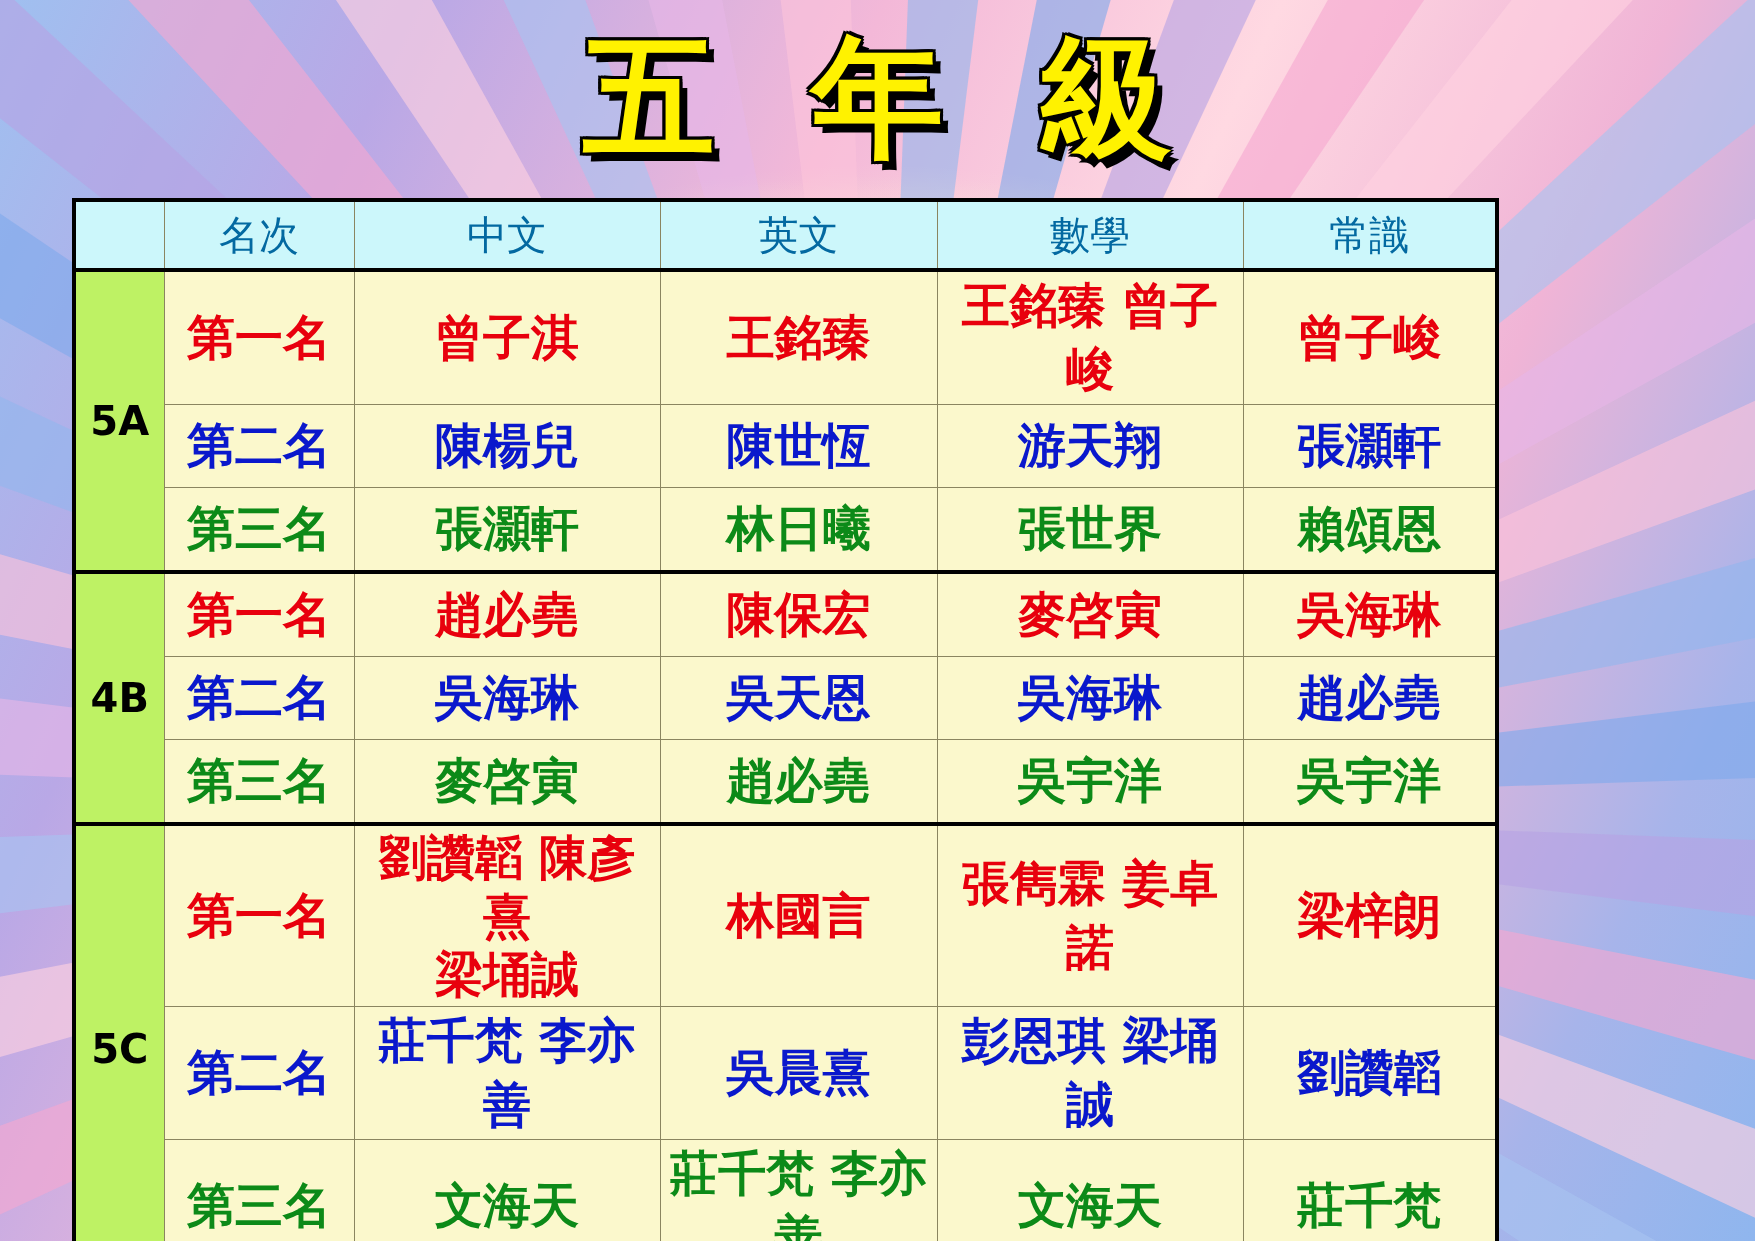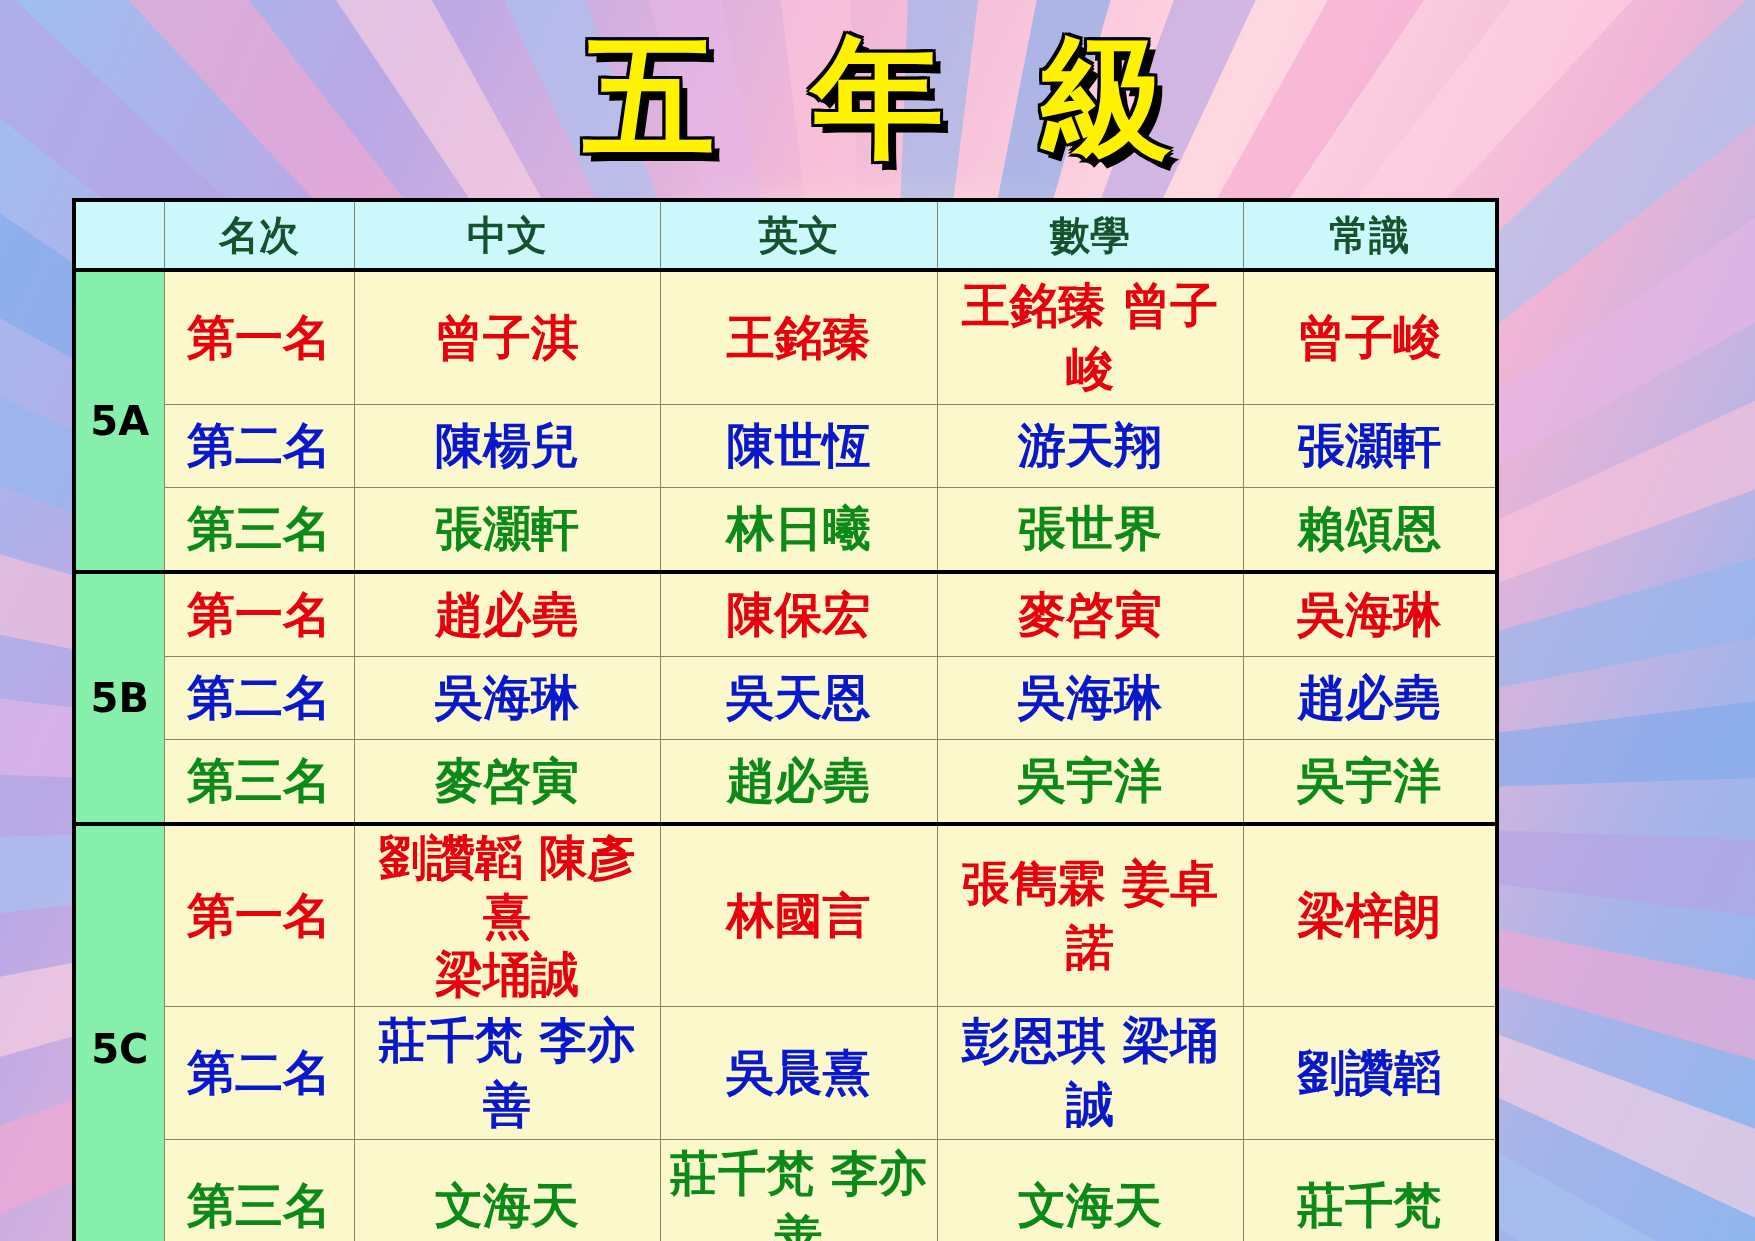--- a/index.html
+++ b/index.html
@@ -87,36 +87,36 @@
     border: 1px solid #8a8560;
     text-align: center;
     vertical-align: middle;
     font-family: "DejaVu Sans", "Liberation Sans", sans-serif;
   }
   
   tr.head th {
     background: #CCF7FB;
     height: 64px;
     font-size: 40px;
-    font-weight: bold;
-    color: #14532d;
+    font-weight: normal;
+    color: #0369a1;
     border-bottom: 4px solid #000;
   }
   tr.head th.blank { background: #CCF7FB; }
 
   
   tbody td {
     height: 78px;
     font-size: 48px;
     font-weight: bold;
     background: #FBF8CC;
     padding: 2px 4px;
   }
   td.cls {
-    background: #86efac;
+    background: #bef264;
     font-size: 40px;
     font-weight: bold;
     color: #000;
     font-family: "DejaVu Serif", "Liberation Serif", serif;
     border-right: 4px solid #000;
   }
   td.rankcell { border-right: 4px solid #000; }
 
   tr.r1 td:not(.cls) { color: #E8000D; }
   tr.r2 td:not(.cls) { color: #0A18CC; }
@@ -222,21 +222,21 @@
             <td>張灝軒</td>
           </tr>
           <tr class="r3 group-end">
             <td class="rankcell">第三名</td>
             <td>張灝軒</td>
             <td>林日曦</td>
             <td>張世界</td>
             <td>賴頌恩</td>
           </tr>
           <tr class="r1 group-start">
-            <td class="cls" rowspan="3">5B</td>
+            <td class="cls" rowspan="3">4B</td>
             <td class="rankcell">第一名</td>
             <td>趙必堯</td>
             <td>陳保宏</td>
             <td>麥啓寅</td>
             <td>吳海琳</td>
           </tr>
           <tr class="r2">
             <td class="rankcell">第二名</td>
             <td>吳海琳</td>
             <td>吳天恩</td>

